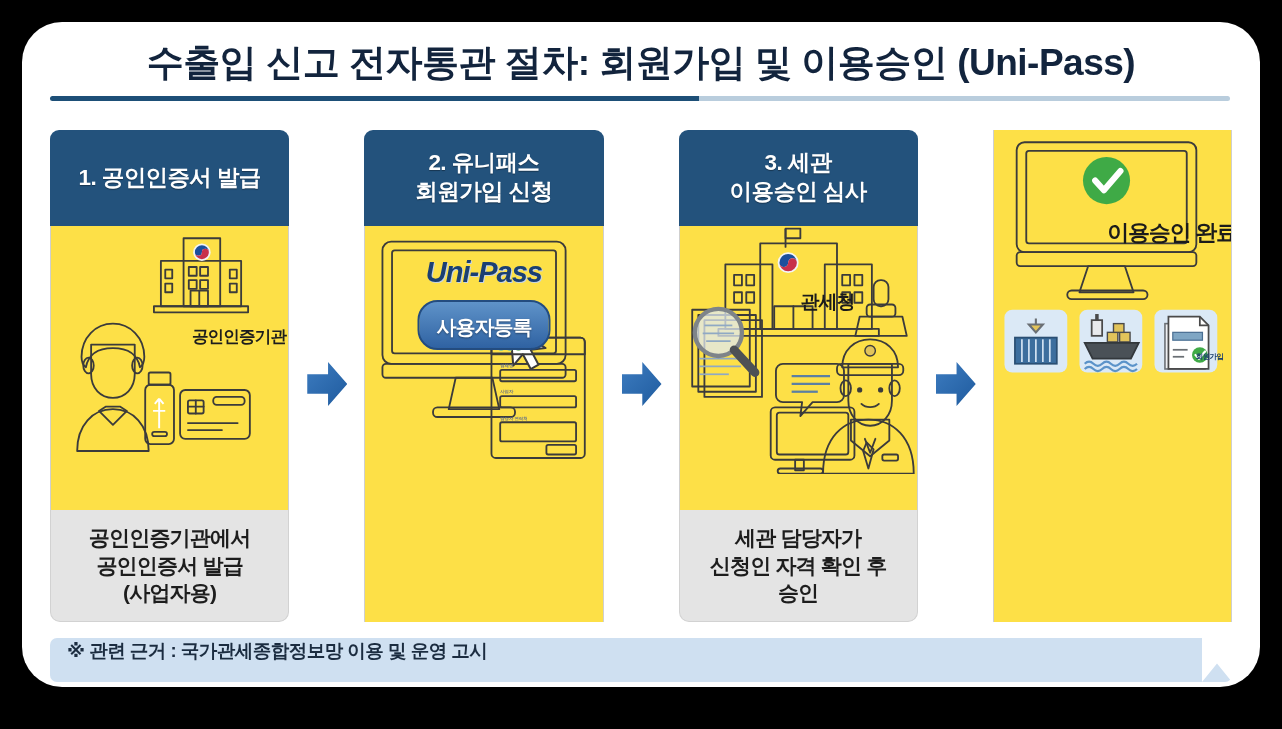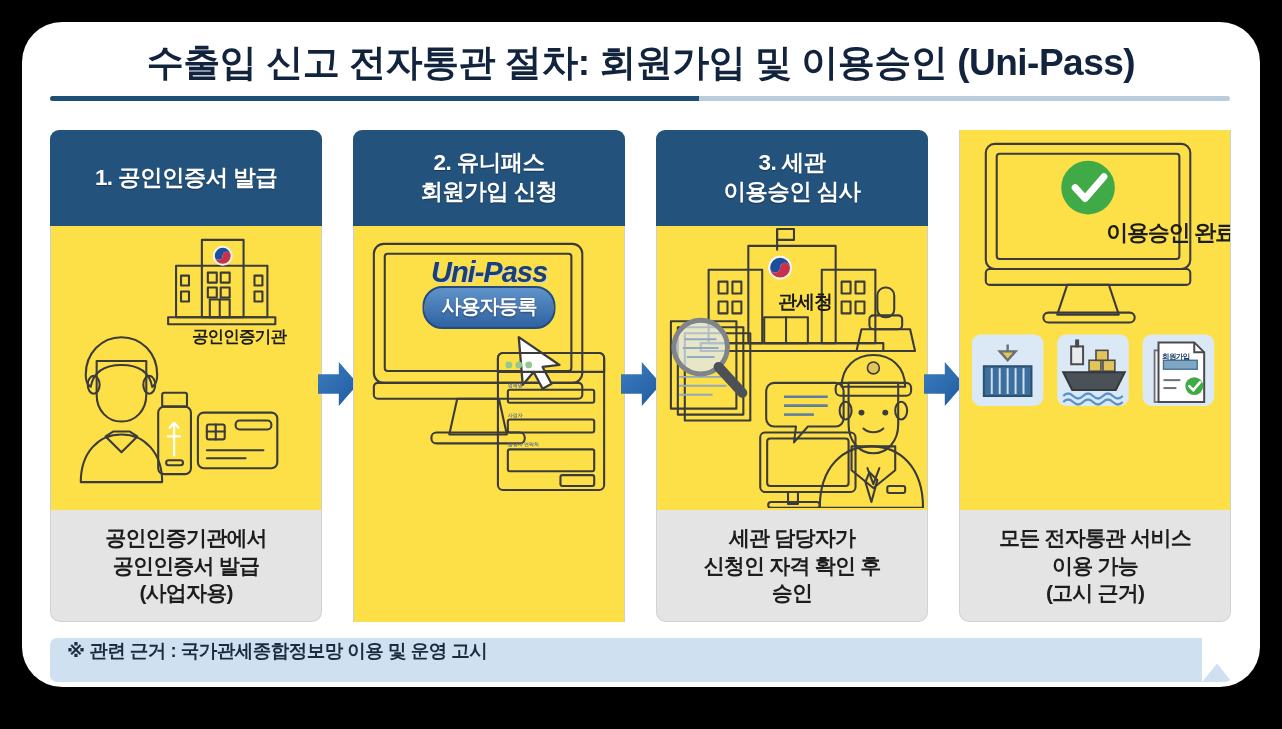--- a/index.html
+++ b/index.html
@@ -39,20 +39,21 @@
     background: linear-gradient(to right, #1d4f77 0%, #1d4f77 55%, #b9cddd 55%, #b9cddd 100%);
   }
 
   
   .steps {
     position: absolute;
     left: 28px; top: 108px;
     width: 1182px; height: 492px;
     display: flex;
     align-items: flex-start;
+    gap: 22px;
   }
   .step {
     width: 272px;
     height: 492px;
     position: relative;
     display: flex;
     flex-direction: column;
   }
   .step-head {
     background: #23527c;
@@ -142,23 +143,23 @@
 
   
   .unipass-logo {
     position:absolute; left:0; top:30px; width:100%;
     text-align:center;
     font-size:29px; font-weight:bold; font-style:italic;
     color:#1b3f72; letter-spacing:-1px;
     text-shadow: 1px 1px 0 #c6d4e6;
   }
   .unipass-btn {
-    position:absolute; left:50%; top:60px;
+    position:absolute; left:50%; top:74px;
     transform:translateX(-50%);
-    padding:5px 17px 7px;
+    padding:12px 17px 7px;
     border-radius:20px;
     background: linear-gradient(#5f93c9, #2f62a2);
     border: 2px solid #234c80;
     color:#fff; font-size:20px; font-weight:bold;
     letter-spacing:-1px;
     text-shadow:0 1px 2px rgba(0,0,0,.4);
     white-space:nowrap;
   }
   .dlg-label { font-size:5px; fill:#6d7784; font-weight:bold; }
 
@@ -452,23 +453,20 @@
               <rect x="205" y="232" width="34" height="9" fill="#7fa6c4" stroke="#4a6f93" stroke-width="1.4"></rect>
               <line x1="205" y1="252" x2="222" y2="252" stroke="#6a6f74" stroke-width="2"></line>
               <line x1="205" y1="260" x2="218" y2="260" stroke="#6a6f74" stroke-width="2"></line>
               <circle cx="236" cy="258" r="9" fill="#3faa46"></circle>
               <path d="M231 258l4 4 7-8" stroke="#ffffff" stroke-width="2.6" fill="none" stroke-linecap="round"></path>
             </g>
           </svg>
           <div class="done-text">이용승인 완료!</div>
           <div class="tile-doc-text" style="left:202px; top:222px;">회원가입</div>
         </div>
-        <div class="step-foot">
-          <span>모든 전자통관 서비스<br>이용 가능<br>(고시 근거)</span>
-        </div>
       </div>
 
     </div>
 
     <div class="note">
       <span>※ 관련 근거 : 국가관세종합정보망 이용 및 운영 고시</span>
     </div>
 
   </div>
 </div>

